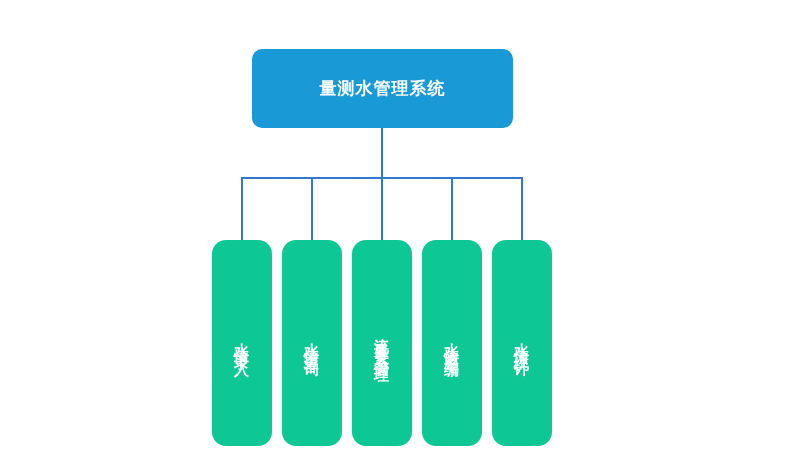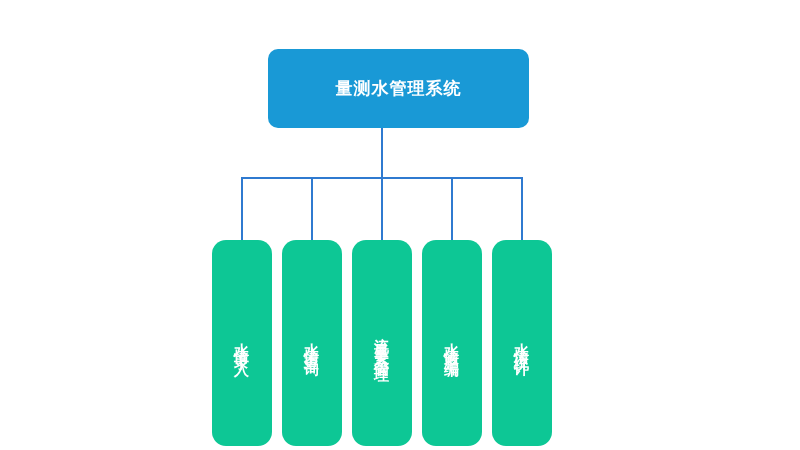--- a/index.html
+++ b/index.html
@@ -11,21 +11,21 @@
     position: relative;
     width: 800px;
     height: 450px;
     background: var(--background, #ffffff);
     font-family: "Liberation Sans", "DejaVu Sans", sans-serif;
     overflow: hidden;
   }
   
   .root-node {
     position: absolute;
-    left: 268px;
+    left: 252px;
     top: 49px;
     width: 261px;
     height: 79px;
     background: var(--root-fill, #1999d6);
     border-radius: 10px;
     display: flex;
     align-items: center;
     justify-content: center;
   }
   .root-label {

